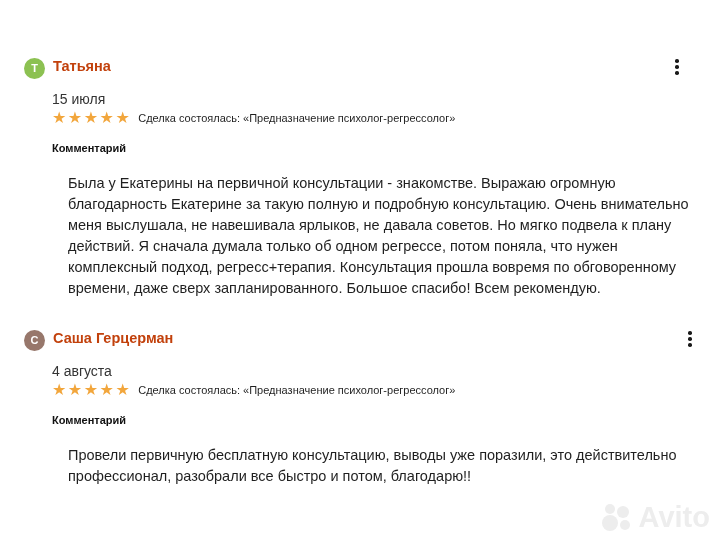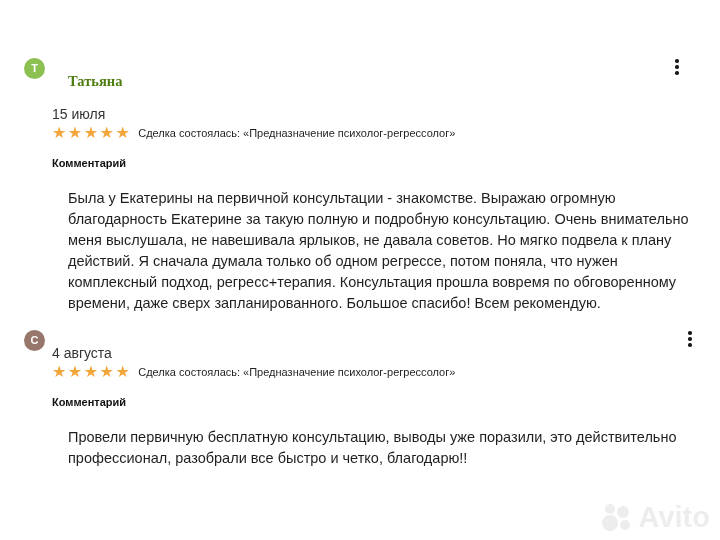--- a/index.html
+++ b/index.html
@@ -14,21 +14,21 @@
   .review{position:absolute;left:52px;width:652px;}
   .review-1{top:57px;}
   .review-2{top:329px;}
 
   .avatar{
     position:absolute;left:-28px;top:1px;width:21px;height:21px;border-radius:50%;
     display:flex;align-items:center;justify-content:center;
   }
   .avatar-letter{color:#fff;font-size:11px;font-weight:700;line-height:1;}
 
-  .name{margin:16px;font-size:14.5px;font-weight:700;line-height:17px;color:#4d7c0f;font-family:Liberation Serif, serif;}
+  .name{margin:1px;font-size:14.5px;font-weight:700;line-height:17px;color:#c2410c;}
   .date{margin-top:16px;font-size:14px;line-height:17px;color:var(--date,#333);}
   .rating-row{display:flex;align-items:center;gap:7px;height:20px;}
   .stars{
     color:var(--star,#f2a63c);font-size:16px;letter-spacing:1.5px;line-height:1;
     font-family:"DejaVu Sans",sans-serif;
   }
   .deal{font-size:11px;color:#1f1f1f;white-space:nowrap;}
   .comment-label{margin-top:12px;font-size:11px;font-weight:700;line-height:17px;color:#111;}
   .comment{margin:16px;font-size:14.5px;line-height:21px;width:640px;color:#1f1f1f;}
 
@@ -73,27 +73,28 @@
         <i></i>
         <i></i>
         <i></i>
       </div>
   </article>
 
   <article class="review review-2">
     <div class="avatar" style="background: rgb(151, 119, 107);">
       <span class="avatar-letter">С</span>
     </div>
+    <h3 class="name">Саша Герцерман</h3>
     <div class="date">4 августа</div>
     <div class="rating-row">
       <span class="stars">★★★★★</span>
       <span class="deal">Сделка состоялась: «Предназначение психолог-регрессолог»</span>
     </div>
     <div class="comment-label">Комментарий</div>
-    <p class="comment">Провели первичную бесплатную консультацию, выводы уже поразили, это действительно профессионал, разобрали все быстро и четко, благодарю!!</p>
+    <p class="comment">Провели первичную бесплатную консультацию, выводы уже поразили, это действительно профессионал, разобрали все быстро и потом, благодарю!!</p>
     <div class="kebab kebab-b">
         <i></i>
         <i></i>
         <i></i>
       </div>
   </article>
 
   <div class="watermark">
     <span class="wm-logo">
       <i class="c1"></i>

